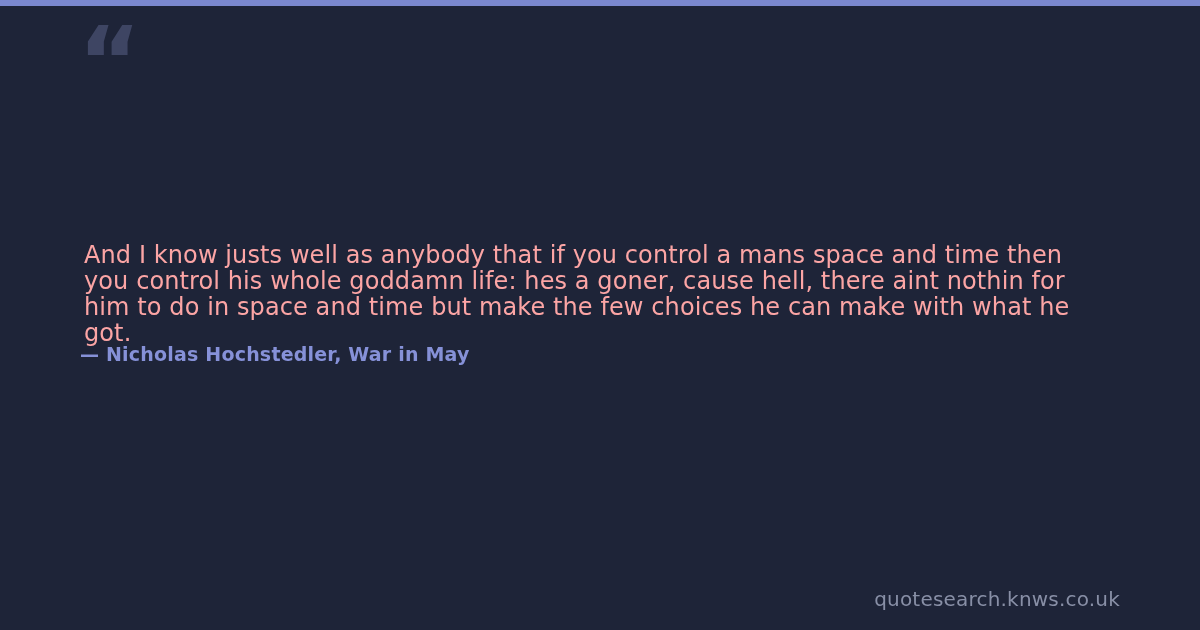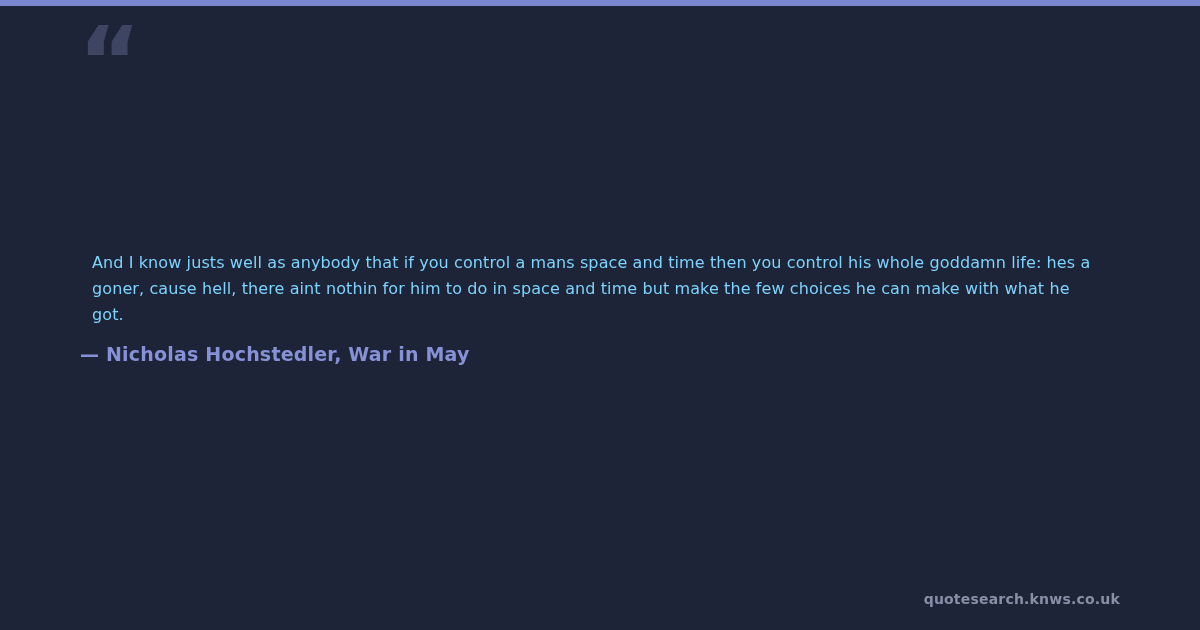--- a/index.html
+++ b/index.html
@@ -48,26 +48,26 @@
   }
 
   
   .quote-body {
     position: absolute;
     left: 80px;
     top: 238px;
     width: 1030px;
   }
   .quote-text {
-    margin: 12px;
+    margin: 4px;
     font-family: "DejaVu Sans", "Liberation Sans", sans-serif;
-    font-size: 16px;
+    font-size: 24px;
     line-height: 26px;
     font-weight: 400;
-    color: #7dd3fc;
+    color: #fca5a5;
     letter-spacing: 0.1px;
   }
 
   
   .attribution {
     position: absolute;
     left: 80px;
     top: 341px;
     font-family: "DejaVu Sans", "Liberation Sans", sans-serif;
     font-size: 19px;
@@ -77,23 +77,23 @@
     letter-spacing: 0.2px;
     white-space: nowrap;
   }
 
   
   .footer {
     position: absolute;
     right: 80px;
     bottom: 22px;
     font-family: "DejaVu Sans", "Liberation Sans", sans-serif;
-    font-size: 14px;
+    font-size: 20px;
     line-height: 18px;
-    font-weight: 700;
+    font-weight: 400;
     color: #888fa6;
     letter-spacing: 0.2px;
     white-space: nowrap;
   }
 </style>
 </head>
 <body>
 
 <div class="card">
 

